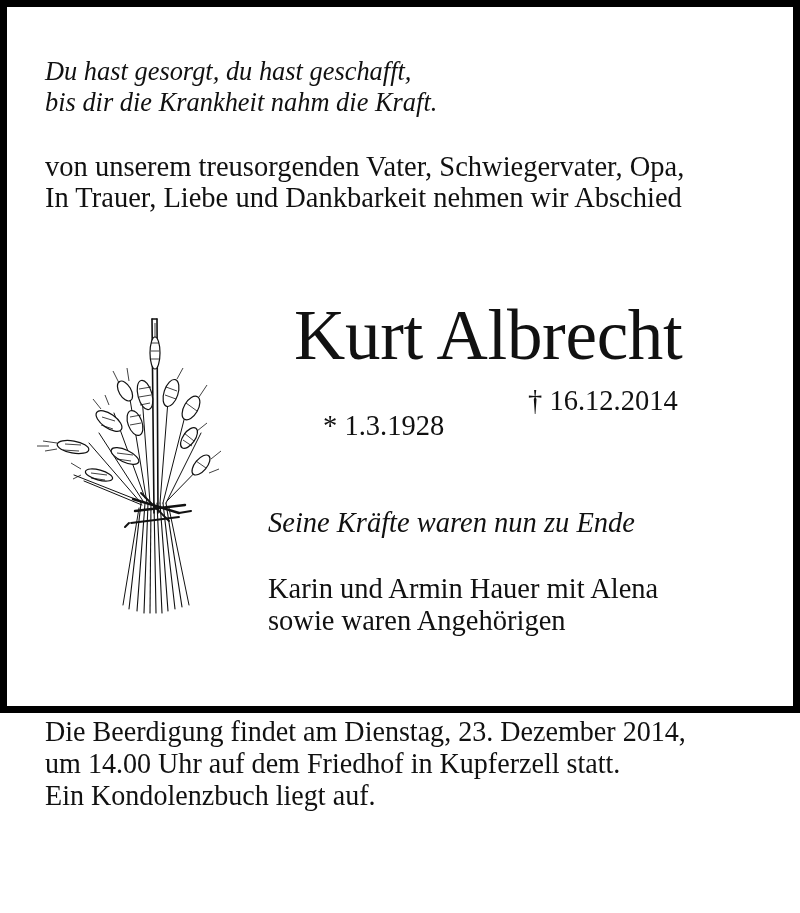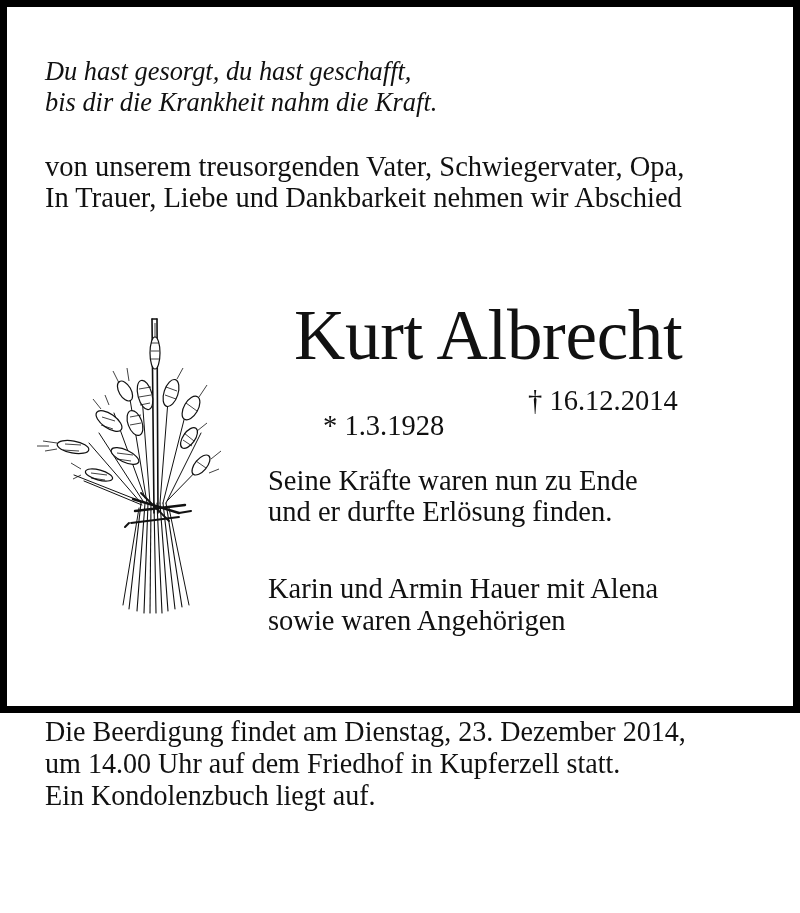--- a/index.html
+++ b/index.html
@@ -77,23 +77,24 @@
     }
     .sheaf {
       position: absolute;
       left: 22px;
       top: 306px;
       width: 200px;
       height: 304px;
     }
     .verse {
       left: 261px;
-      top: 458px;
+      top: 500px;
       font-size: 28.5px;
       line-height: 31px;
+      font-style: italic;
     }
     .verse .line { display: block; }
     .mourners {
       left: 261px;
       top: 566px;
       font-size: 28.5px;
       line-height: 31.5px;
     }
     .mourners .line { display: block; }
     .funeral {
@@ -203,21 +204,20 @@
     </g>
   </svg>
 
   <p class="abs name">Kurt Albrecht</p>
 
   <p class="abs birth">* 1.3.1928</p>
   <p class="abs death">† 16.12.2014</p>
 
   <p class="abs verse">
     <span class="line">Seine Kräfte waren nun zu Ende</span>
-    <span class="line">und er durfte Erlösung finden.</span>
   </p>
 
   <p class="abs mourners">
     <span class="line">Karin und Armin Hauer mit Alena</span>
     <span class="line">sowie waren Angehörigen</span>
   </p>
 
   <p class="abs funeral">
     <span class="line">Die Beerdigung findet am Dienstag, 23. Dezember 2014,</span>
     <span class="line">um 14.00 Uhr auf dem Friedhof in Kupferzell statt.</span>

